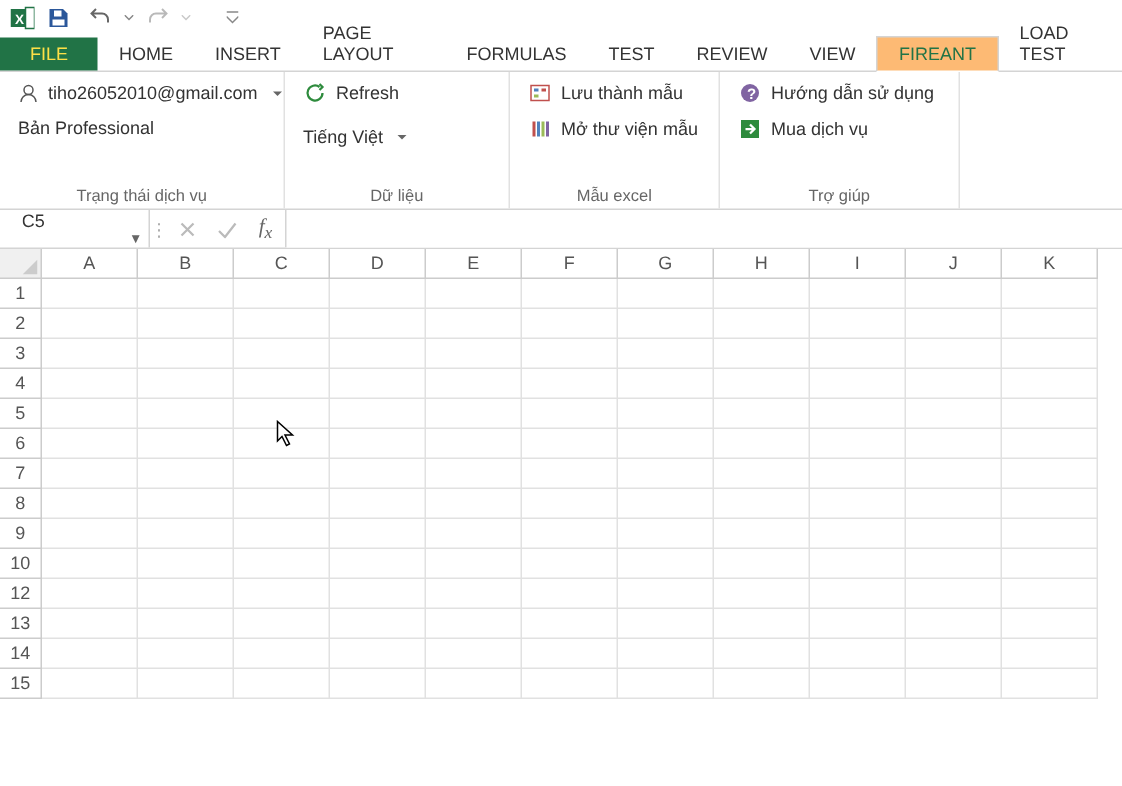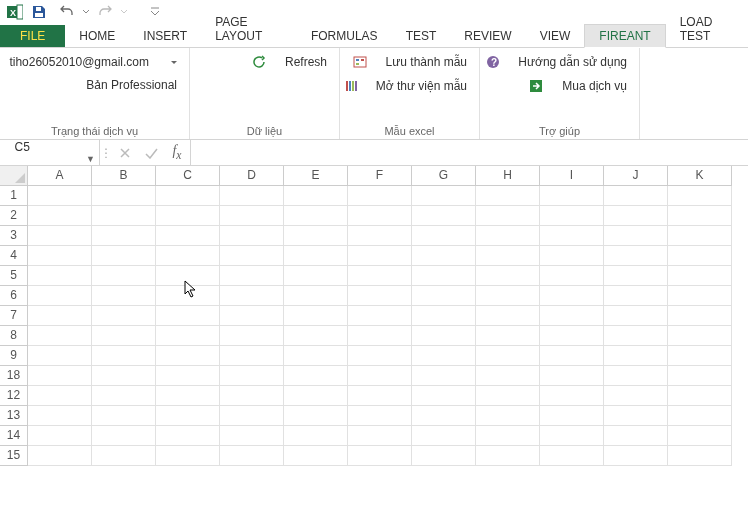--- a/index.html
+++ b/index.html
@@ -7,28 +7,28 @@
   
   
   .qat { display: flex; align-items: center; height: 24px; padding: 2px 4px; background: #fff; }
   .qat-item { display: flex; align-items: center; justify-content: center; width: 22px; height: 20px; margin-right: 2px; cursor: pointer; }
   .qat-sep { width: 4px; }
   
   
   .tabs { display: flex; align-items: flex-end; height: 24px; background: #fff; border-bottom: 1px solid #d4d4d4; }
   .tab { padding: 4px 14px; font-size: 12px; color: #333; cursor: pointer; }
   .tab.file { background: #217346; color: #fde047; padding: 4px 20px; }
-  .tab.active { color: #217346; border: 1px solid #d4d4d4; border-bottom: 1px solid #fff; margin-bottom: -1px; background: #e5e5e5; }
+  .tab.active { color: #217346; border: 1px solid #d4d4d4; border-bottom: 1px solid #fff; margin-bottom: -1px; background: #fdba74; }
   
   
   .ribbon { display: flex; height: 92px; background: #fff; border-bottom: 1px solid #d4d4d4; }
   .ribbon-group { display: flex; flex-direction: column; justify-content: space-between; border-right: 1px solid #e1e1e1; padding: 4px 8px 2px; }
   .ribbon-group-body { display: flex; flex-direction: column; gap: 4px; flex: 1; }
   .ribbon-group-title { text-align: center; font-size: 11px; color: #666; padding-top: 2px; }
-  .ribbon-btn { display: flex; align-items: center; gap: 18px; padding: 2px 4px; cursor: pointer; white-space: nowrap; justify-content: flex-end; }
+  .ribbon-btn { display: flex; align-items: center; gap: 6px; padding: 2px 4px; cursor: pointer; white-space: nowrap; }
   .ribbon-btn .icon { width: 16px; height: 16px; display: flex; align-items: center; justify-content: center; }
   .ribbon-text { color: #333; }
   .has-dd::after { content: ""; display: inline-block; margin-left: 4px; border: 3px solid transparent; border-top-color: #666; transform: translateY(2px); }
   
   
   .formula-bar { display: flex; align-items: center; height: 26px; border-bottom: 1px solid #d4d4d4; }
   .name-box { display: flex; align-items: center; width: 100px; border-right: 1px solid #d4d4d4; padding: 0 4px; height: 100%; flex-direction: column; }
   .name-box input { border: none; outline: none; width: 70px; font-size: 12px; color: #333; }
   .name-box .dd { font-size: 9px; color: #666; margin-left: auto; }
   .fb-sep { width: 12px; display:flex; align-items:center; justify-content:center; color:#aaa;}
@@ -135,20 +135,23 @@
     <div class="ribbon-group-body" style="flex-direction:column; gap:10px;">
       <div class="ribbon-btn">
         <span class="icon">
             <svg width="14" height="14">
               <path d="M12 7 a5 5 0 1 1 -2 -4" fill="none" stroke="#2e8b3d" stroke-width="1.5"></path>
               <path d="M10 1 l2 2 l-2 2" fill="none" stroke="#2e8b3d" stroke-width="1.5"></path>
             </svg>
           </span>
         <span class="ribbon-text">Refresh</span>
       </div>
+      <div class="ribbon-btn has-dd">
+        <span class="ribbon-text">Tiếng Việt</span>
+      </div>
     </div>
     <div class="ribbon-group-title">Dữ liệu</div>
   </div>
 
   <div class="ribbon-group" style="width:140px">
     <div class="ribbon-group-body">
       <div class="ribbon-btn">
         <span class="icon">
             <svg width="14" height="14">
               <rect x="1" y="2" width="12" height="10" fill="none" stroke="#c0504d"></rect>
@@ -361,21 +364,21 @@
         <div class="cell"></div>
         <div class="cell"></div>
         <div class="cell"></div>
         <div class="cell"></div>
         <div class="cell"></div>
         <div class="cell"></div>
         <div class="cell"></div>
         <div class="cell"></div>
       </div>
       <div class="row">
-        <div class="rh">18</div>
+        <div class="rh">10</div>
         <div class="cell"></div>
         <div class="cell"></div>
         <div class="cell"></div>
         <div class="cell"></div>
         <div class="cell"></div>
         <div class="cell"></div>
         <div class="cell"></div>
         <div class="cell"></div>
         <div class="cell"></div>
         <div class="cell"></div>

